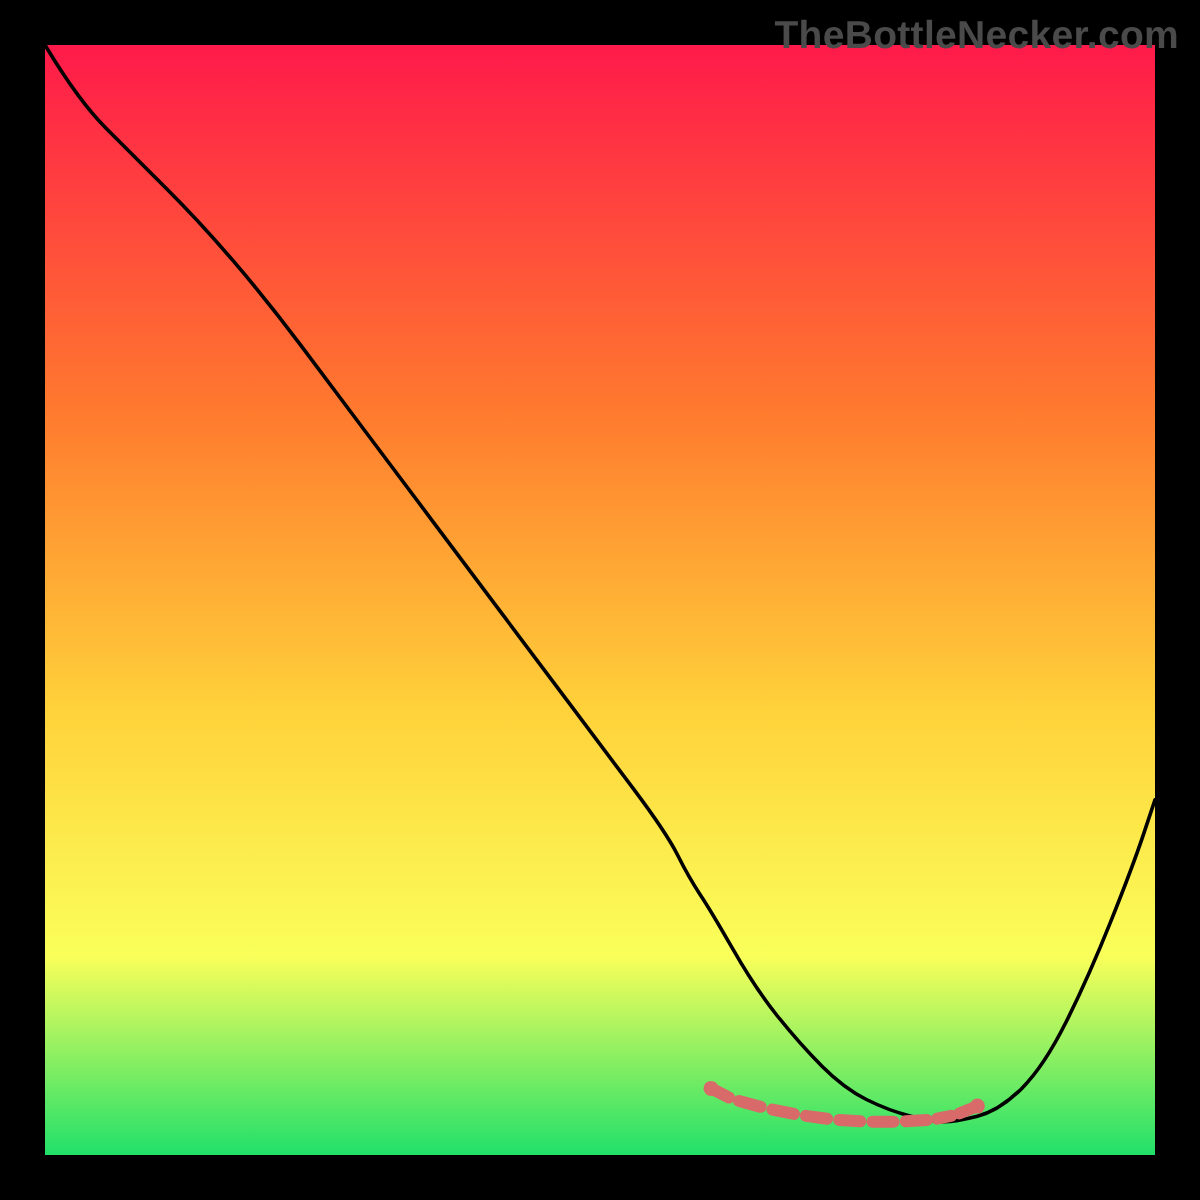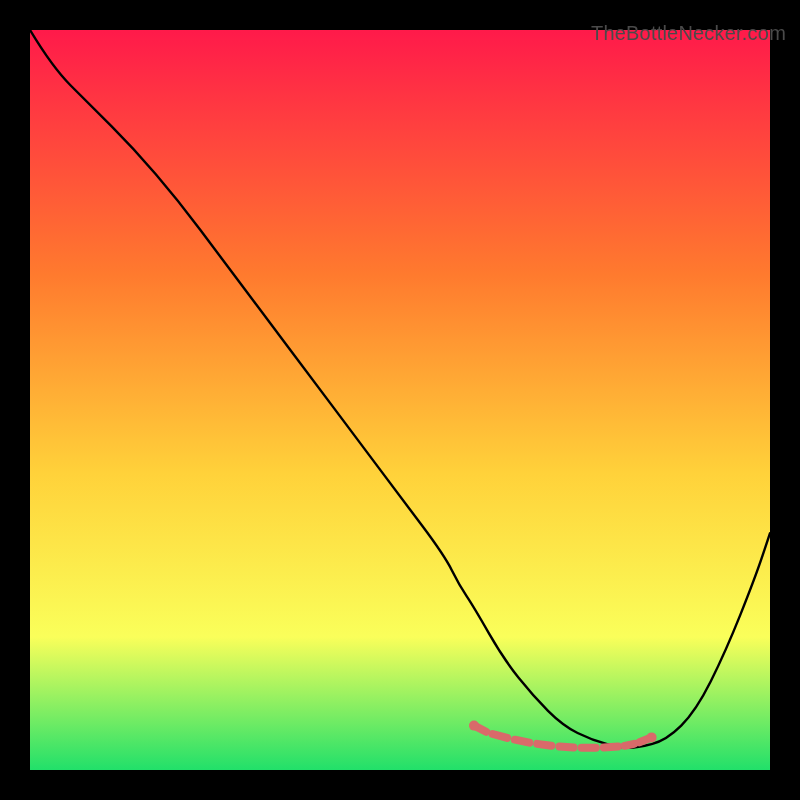--- a/index.html
+++ b/index.html
@@ -5,25 +5,25 @@
   * { margin: 0; padding: 0; box-sizing: border-box; }
   html, body { width: 800px; height: 800px; background: #000; overflow: hidden; }
   .frame {
     position: relative;
     width: 800px;
     height: 800px;
     background: #000;
   }
   .watermark {
     position: absolute;
-    top: 22px;
+    top: 8px;
     right: 14px;
     font-family: Arial, Helvetica, sans-serif;
-    font-size: 20px;
-    font-weight: 400;
+    font-size: 26px;
+    font-weight: 700;
     color: #4a4a4a;
     letter-spacing: 0.2px;
     z-index: 10;
   }
   .plot {
     position: absolute;
     left: 30px;
     top: 30px;
     width: 740px;
     height: 740px;

